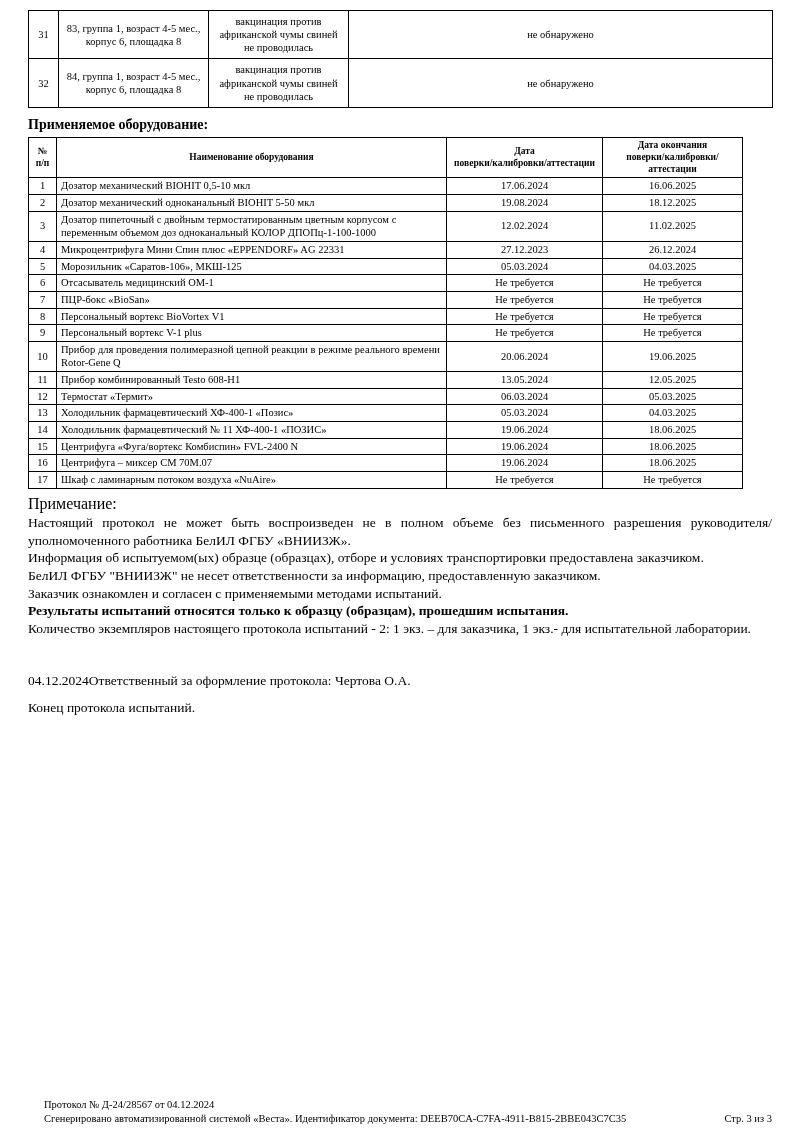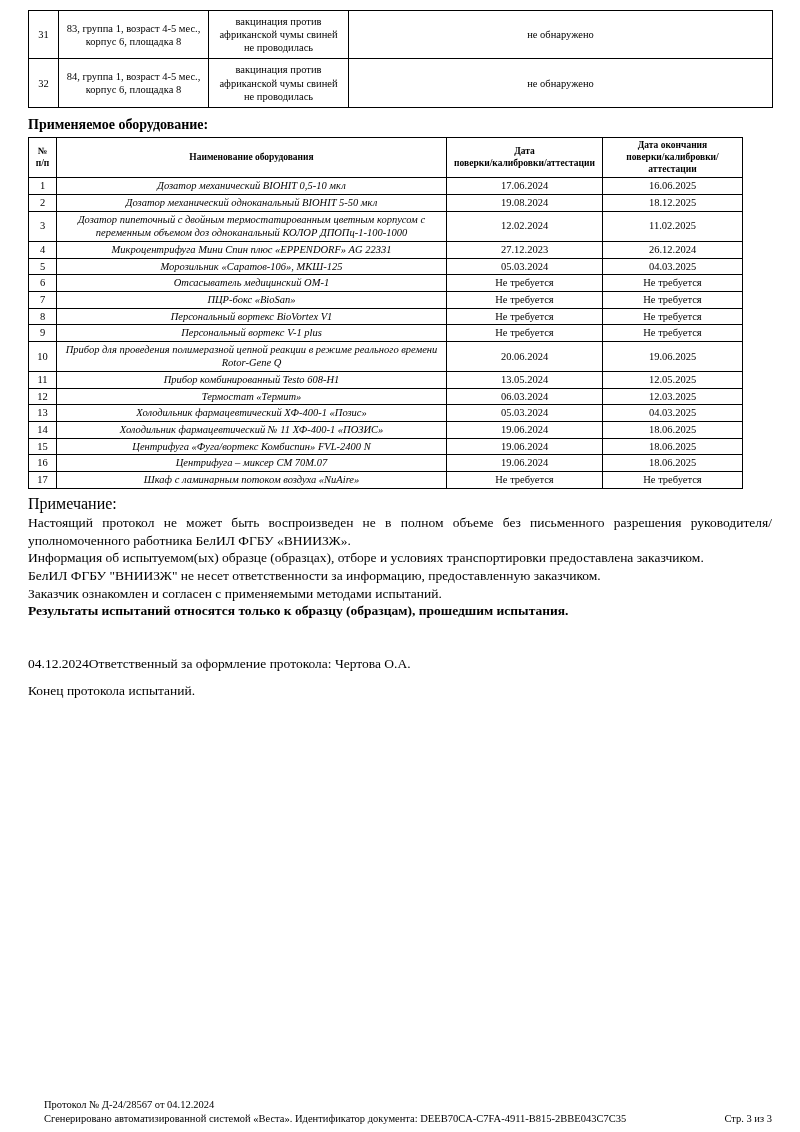--- a/index.html
+++ b/index.html
@@ -13,21 +13,21 @@
   td, th { border:1px solid #000; vertical-align:middle; }
 
   .samples-table { width:744px; }
   .samples-table td { font-size:10.5px; line-height:1.25; text-align:center; padding:4px 6px; }
 
   .equip-heading { font-size:14px; margin:9px 0 4px 0;font-weight:bold; }
 
   .equipment-table { width:714px; }
   .equipment-table th { font-size:9.5px; font-weight:bold; text-align:center; padding:2px 3px; line-height:1.25; }
   .equipment-table td { font-size:10.5px; text-align:center; padding:1px 4px; line-height:1.3; }
-  .equipment-table td.name-cell { text-align:center;font-style:italic; }
+  .equipment-table td.name-cell { text-align:left; }
   .pre-line { white-space:pre-line; }
 
   .notes { margin-top:5px; font-size:13.5px; line-height:1.3; }
   .notes-heading { font-size:16px; }
   .note-p { text-align:justify; }
   .bold { font-weight:bold; }
 
   .signature-row { display:flex; justify-content:flex-start; margin-top:36px; font-size:13.5px; }
   .end-line { margin-top:11px; font-size:13.5px; }
 
@@ -146,21 +146,21 @@
         <tr>
           <td>11</td>
           <td class="name-cell">Прибор комбинированный Testo 608-H1</td>
           <td>13.05.2024</td>
           <td>12.05.2025</td>
         </tr>
         <tr>
           <td>12</td>
           <td class="name-cell">Термостат «Термит»</td>
           <td>06.03.2024</td>
-          <td>12.03.2025</td>
+          <td>05.03.2025</td>
         </tr>
         <tr>
           <td>13</td>
           <td class="name-cell">Холодильник фармацевтический ХФ-400-1 «Позис»</td>
           <td>05.03.2024</td>
           <td>04.03.2025</td>
         </tr>
         <tr>
           <td>14</td>
           <td class="name-cell">Холодильник фармацевтический № 11 ХФ-400-1 «ПОЗИС»</td>
@@ -189,20 +189,21 @@
   </table>
 
   <div class="notes">
     <div class="notes-heading">Примечание:</div>
     <div>
         <div class="note-p">Настоящий протокол не может быть воспроизведен не в полном объеме без письменного разрешения руководителя/уполномоченного работника БелИЛ ФГБУ «ВНИИЗЖ».</div>
         <div class="note-p">Информация об испытуемом(ых) образце (образцах), отборе и условиях транспортировки предоставлена заказчиком.</div>
         <div class="note-p">БелИЛ ФГБУ "ВНИИЗЖ" не несет ответственности за информацию, предоставленную заказчиком.</div>
         <div class="note-p">Заказчик ознакомлен и согласен с применяемыми методами испытаний.</div>
         <div class="note-p bold">Результаты испытаний относятся только к образцу (образцам), прошедшим испытания.</div>
+        <div class="note-p">Количество экземпляров настоящего протокола испытаний - 2: 1 экз. – для заказчика, 1 экз.- для испытательной лаборатории.</div>
       </div>
   </div>
 
   <div class="signature-row">
     <span>04.12.2024</span>
     <span>Ответственный за оформление протокола: Чертова О.А.</span>
   </div>
 
   <div class="end-line">Конец протокола испытаний.</div>
 

